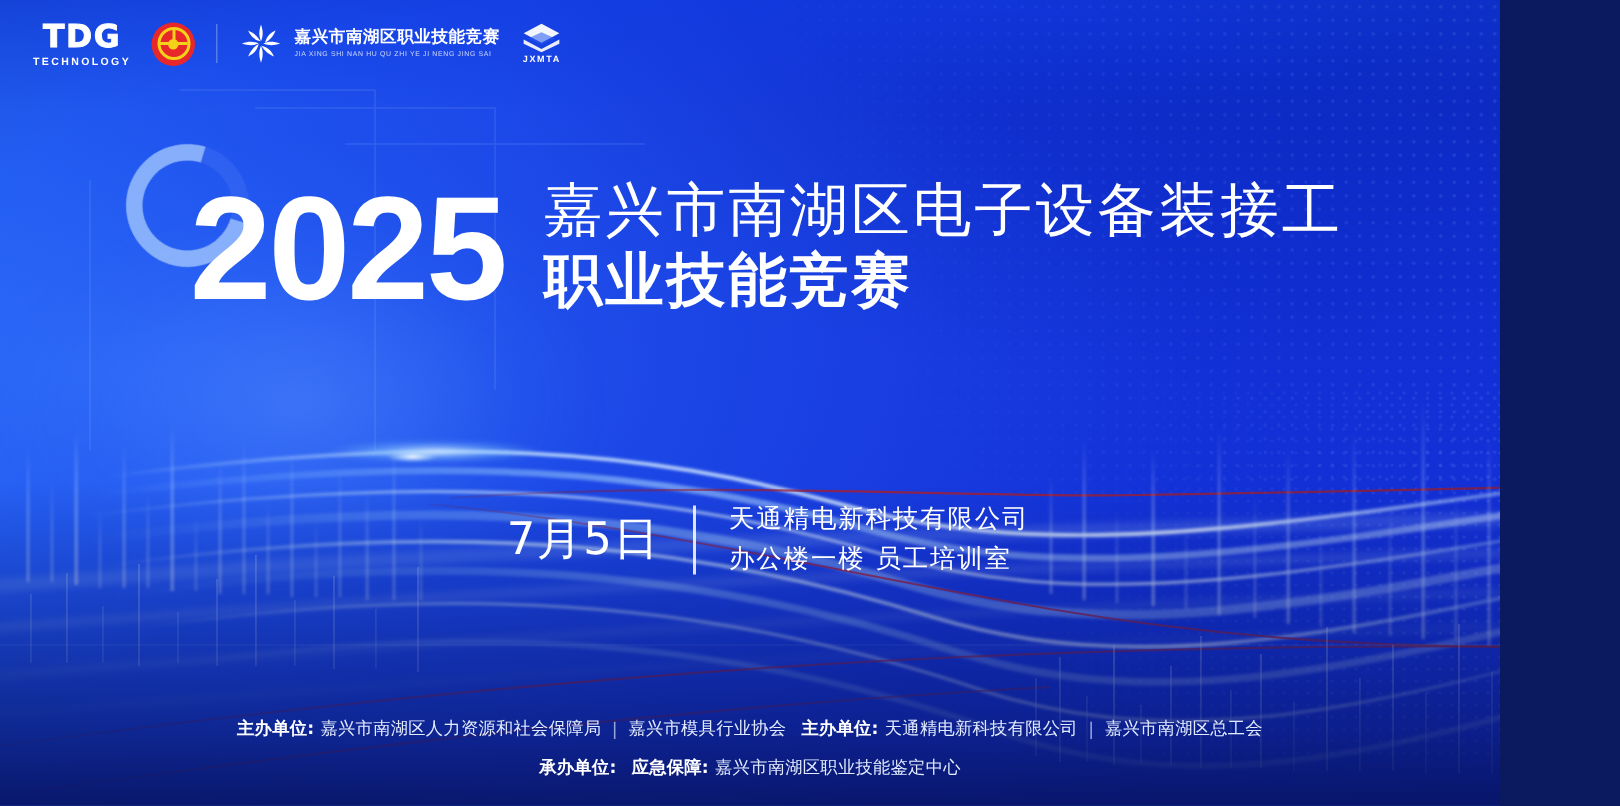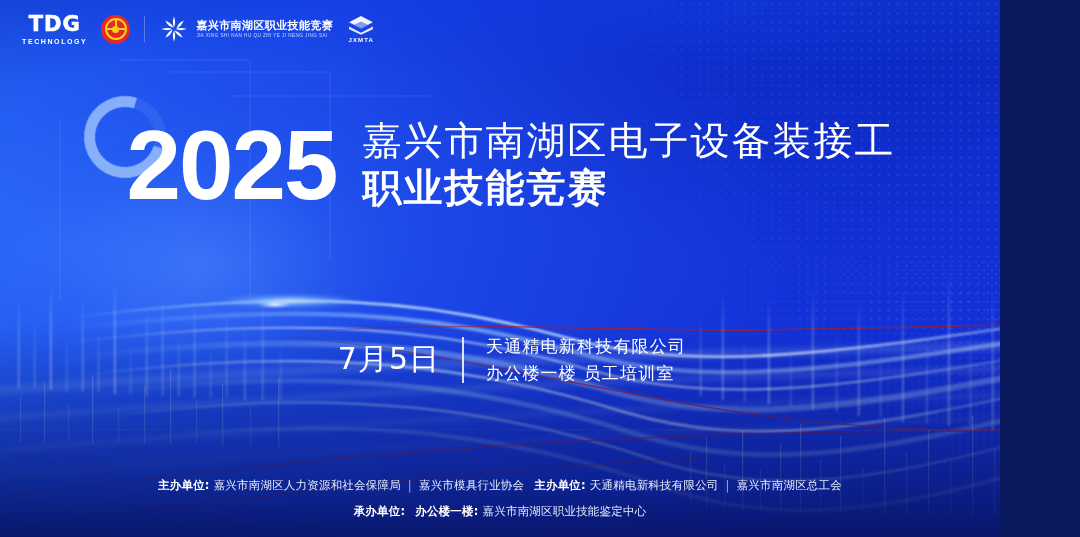--- a/index.html
+++ b/index.html
@@ -382,19 +382,19 @@
         <span class="fpipe">|</span>
         <span class="fval">嘉兴市南湖区总工会</span>
       </div>
     </div>
 
     <div class="frow">
       <div class="fitem">
         <span class="flabel">承办单位:</span>
       </div>
       <div class="fitem">
-        <span class="flabel">办公楼一楼:</span>
+        <span class="flabel">应急保障:</span>
         <span class="fval">嘉兴市南湖区职业技能鉴定中心</span>
       </div>
     </div>
 
   </div>
 </div>
 
 </body></html>

